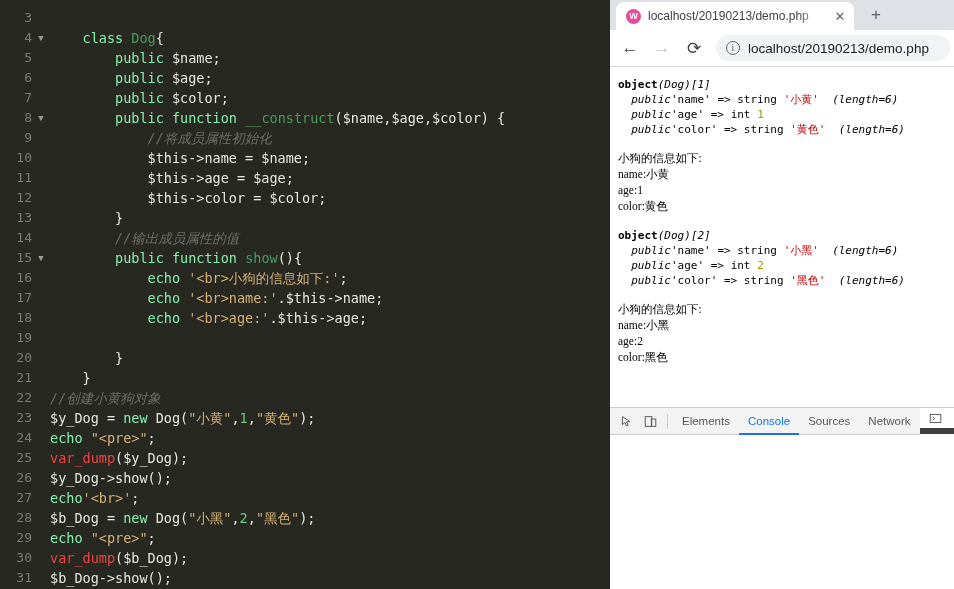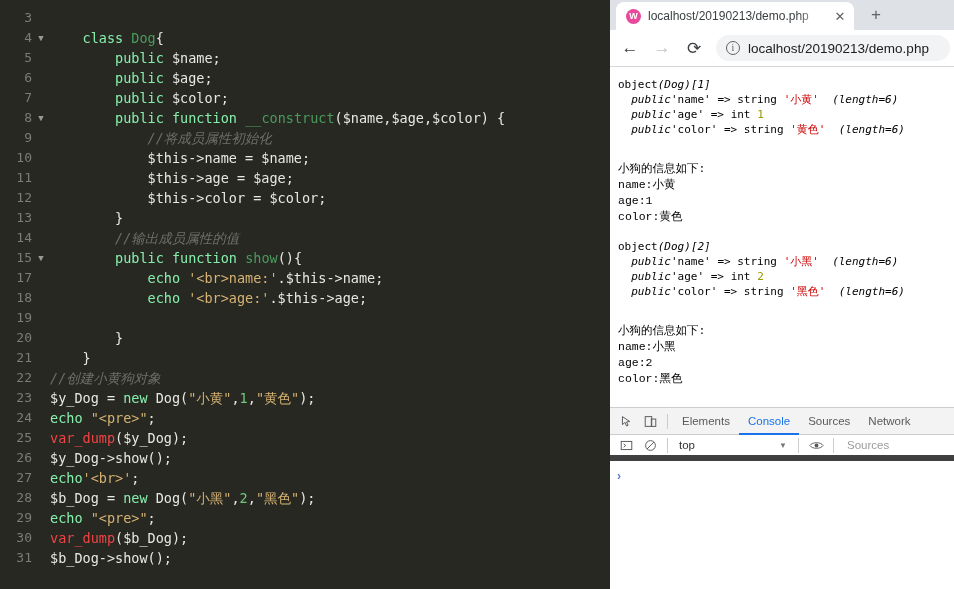--- a/index.html
+++ b/index.html
@@ -164,42 +164,42 @@
     border-top: 1px solid #d8d8d8;
     position: relative;
   }
   .dump {
     font-family: "DejaVu Sans Mono", "Liberation Mono", monospace;
     font-size: 11px;
     line-height: 15px;
     color: #000;
     white-space: pre;
   }
-  .dump b { font-weight: normal; }
+  .dump b { font-weight: bold; }
   .dump i { font-style: italic; }
   .ph { font-style: italic; margin-top: 14px; }          
   .red { color: #cc0000; }
   .olive { color: #999900; }
   .plain-out {
-    font-family: Liberation Mono, monospace;
+    font-family: Liberation Serif, serif;
     font-size: 11.5px;
     line-height: 16px;
     color: #000;
     white-space: pre;
-    margin-top: 24px;
+    margin-top: 13px;
   }
   .gap { height: 14px; }
 
   
   .devtools {
     height: 182px;
     flex: 0 0 auto;
     background: #fff;
     border-top: 1px solid #cdcdcd;
-    display: flex; flex-direction: column;
+    display: flex; flex-direction: row;
   }
   .dt-tabbar {
     height: 27px;
     display: flex;
     align-items: center;
     border-bottom: 1px solid #cdcdcd;
     padding-left: 4px;
     background: #f3f3f3;
   }
   .dt-iconbtn {
@@ -263,20 +263,21 @@
         <div class="code-line"><span class="gutter">6</span><span class="fold"></span><span class="ltext"><span>        </span><span class="kw">public</span><span class="punc"> $age;</span></span></div>
         <div class="code-line"><span class="gutter">7</span><span class="fold"></span><span class="ltext"><span>        </span><span class="kw">public</span><span class="punc"> $color;</span></span></div>
         <div class="code-line"><span class="gutter">8</span><span class="fold">▼</span><span class="ltext"><span>        </span><span class="kw">public</span><span class="punc"> </span><span class="kw">function</span><span class="punc"> </span><span class="cls">__construct</span><span class="punc">($name,$age,$color) {</span></span></div>
         <div class="code-line"><span class="gutter">9</span><span class="fold"></span><span class="ltext"><span>            </span><span class="cmt">//将成员属性初始化</span></span></div>
         <div class="code-line"><span class="gutter">10</span><span class="fold"></span><span class="ltext"><span>            </span><span class="punc">$this-&gt;name = $name;</span></span></div>
         <div class="code-line"><span class="gutter">11</span><span class="fold"></span><span class="ltext"><span>            </span><span class="punc">$this-&gt;age = $age;</span></span></div>
         <div class="code-line"><span class="gutter">12</span><span class="fold"></span><span class="ltext"><span>            </span><span class="punc">$this-&gt;color = $color;</span></span></div>
         <div class="code-line"><span class="gutter">13</span><span class="fold"></span><span class="ltext"><span>        </span><span class="punc">}</span></span></div>
         <div class="code-line"><span class="gutter">14</span><span class="fold"></span><span class="ltext"><span>        </span><span class="cmt">//输出成员属性的值</span></span></div>
         <div class="code-line"><span class="gutter">15</span><span class="fold">▼</span><span class="ltext"><span>        </span><span class="kw">public</span><span class="punc"> </span><span class="kw">function</span><span class="punc"> </span><span class="cls">show</span><span class="punc">(){</span></span></div>
+        <div class="code-line"><span class="gutter">16</span><span class="fold"></span><span class="ltext"><span>            </span><span class="kw">echo</span><span class="punc"> </span><span class="str">'&lt;br&gt;小狗的信息如下:'</span><span class="punc">;</span></span></div>
         <div class="code-line"><span class="gutter">17</span><span class="fold"></span><span class="ltext"><span>            </span><span class="kw">echo</span><span class="punc"> </span><span class="str">'&lt;br&gt;name:'</span><span class="punc">.$this-&gt;name;</span></span></div>
         <div class="code-line"><span class="gutter">18</span><span class="fold"></span><span class="ltext"><span>            </span><span class="kw">echo</span><span class="punc"> </span><span class="str">'&lt;br&gt;age:'</span><span class="punc">.$this-&gt;age;</span></span></div>
         <div class="code-line"><span class="gutter">19</span><span class="fold"></span></div>
         <div class="code-line"><span class="gutter">20</span><span class="fold"></span><span class="ltext"><span>        </span><span class="punc">}</span></span></div>
         <div class="code-line"><span class="gutter">21</span><span class="fold"></span><span class="ltext"><span>    </span><span class="punc">}</span></span></div>
         <div class="code-line"><span class="gutter">22</span><span class="fold"></span><span class="ltext"><span class="cmt">//创建小黄狗对象</span></span></div>
         <div class="code-line"><span class="gutter">23</span><span class="fold"></span><span class="ltext"><span class="punc">$y_Dog = </span><span class="kw">new</span><span class="punc"> Dog(</span><span class="str">"小黄"</span><span class="punc">,</span><span class="num">1</span><span class="punc">,</span><span class="str">"黄色"</span><span class="punc">);</span></span></div>
         <div class="code-line"><span class="gutter">24</span><span class="fold"></span><span class="ltext"><span class="kw">echo</span><span class="punc"> </span><span class="str">"&lt;pre&gt;"</span><span class="punc">;</span></span></div>
         <div class="code-line"><span class="gutter">25</span><span class="fold"></span><span class="ltext"><span class="grn">var_dump</span><span class="punc">($y_Dog);</span></span></div>
         <div class="code-line"><span class="gutter">26</span><span class="fold"></span><span class="ltext"><span class="punc">$y_Dog-&gt;show();</span></span></div>

